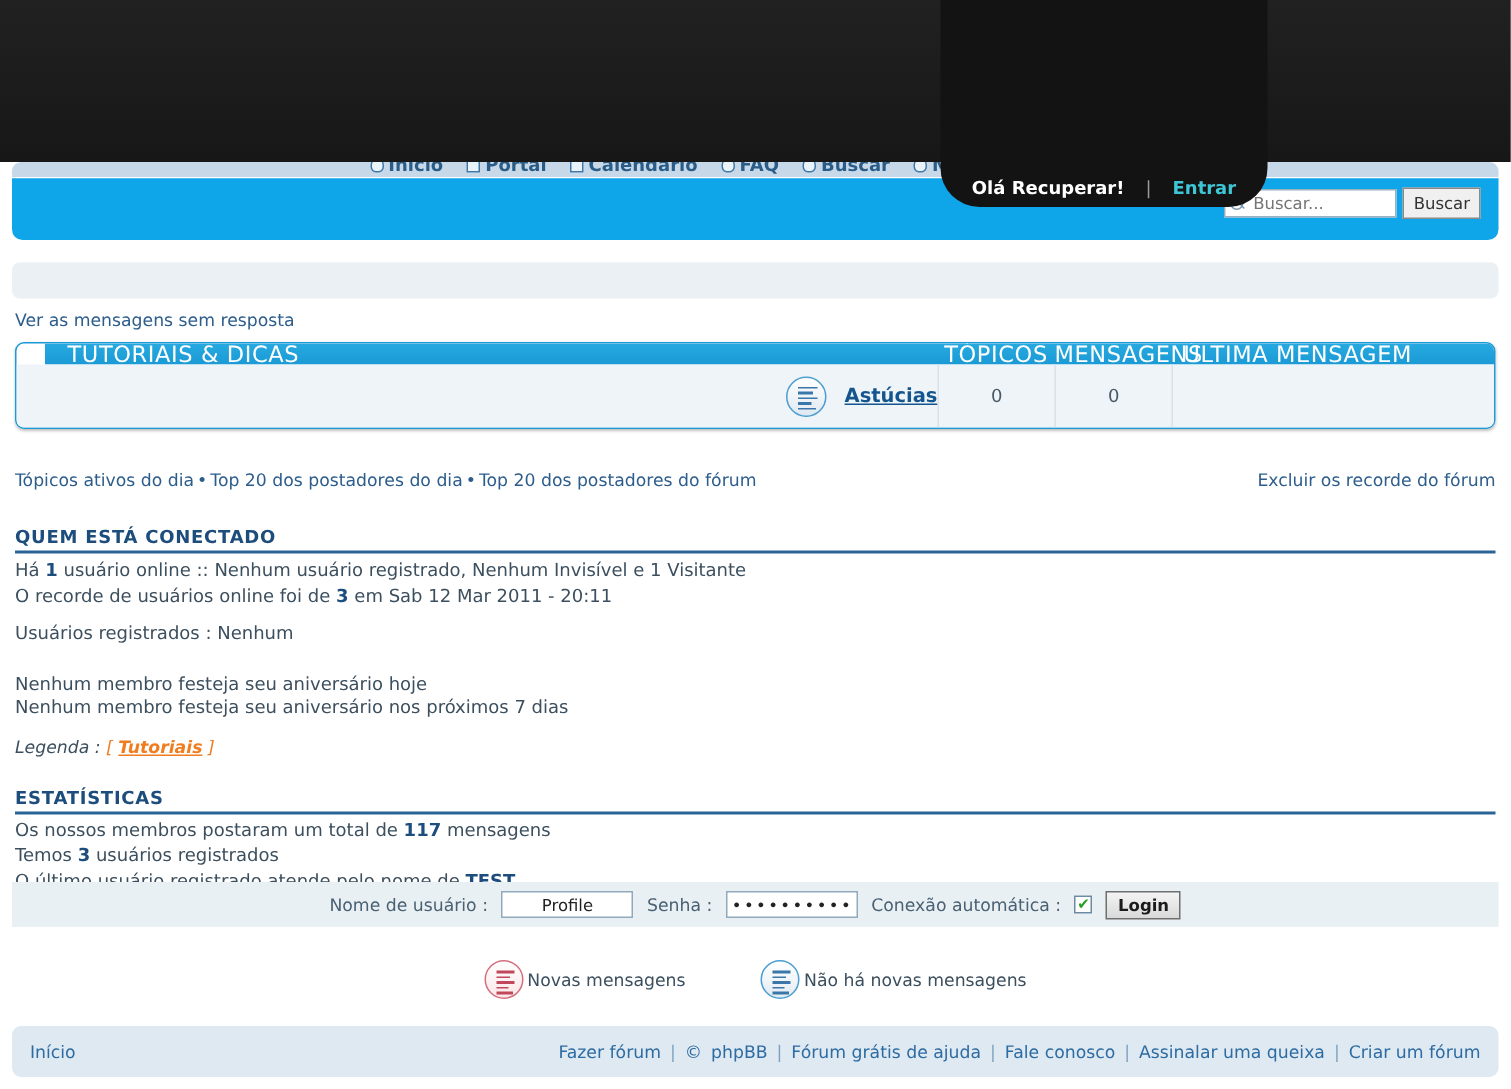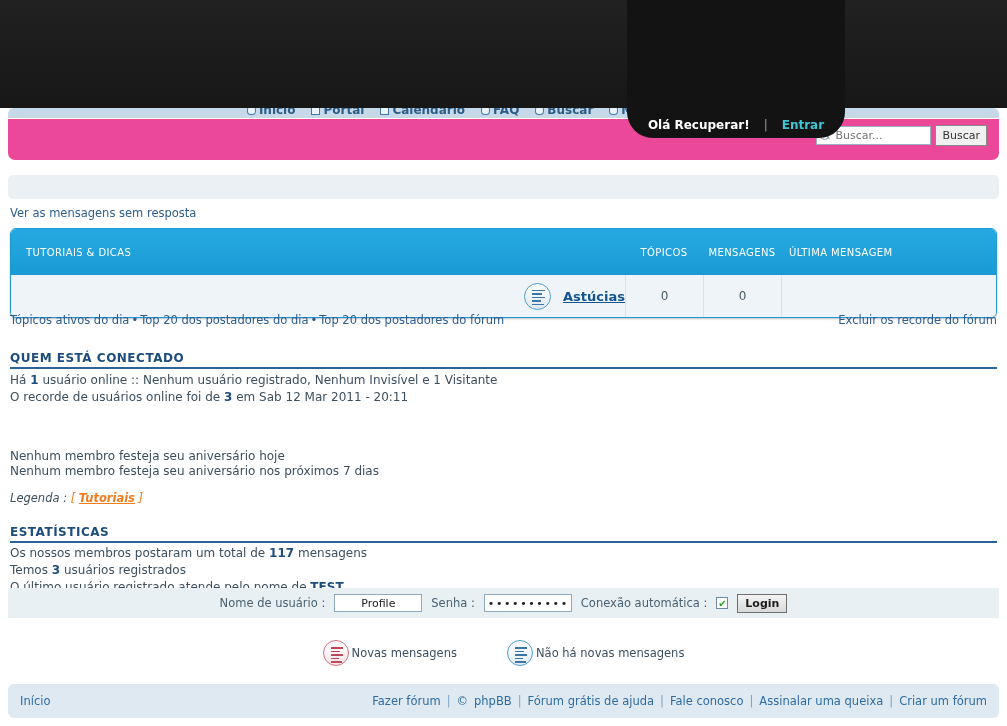--- a/index.html
+++ b/index.html
@@ -75,21 +75,21 @@
     display:flex; justify-content:center; gap:16px;
     font-size:12px; font-weight:bold; color:#2a5c88;
     overflow:hidden;
   }
   .nav-item { display:flex; align-items:center; gap:3px; white-space:nowrap; }
   .nav-ico { display:inline-block; width:9px; height:10px; border:1px solid #3f78a8; background:#eaf3fa; }
   .nav-ico.rd { border-radius:50% 50% 40% 40%; }
 
   .nav-band {
     position:absolute; left:8px; top:118px; width:991px; height:42px;
-    background:#ec4899;
+    background:#0ea5e9;
     border-bottom-left-radius:7px; border-bottom-right-radius:7px;
     border-top:1px solid #ffffff;
   }
   .search-wrap { position:absolute; right:12px; top:6px; display:flex; gap:4px; align-items:center; }
   .search-box {
     width:115px; height:19px; background:#ffffff; border:1px solid #9aafc2;
     display:flex; align-items:center; padding:0 3px; gap:3px;
   }
   .search-box input {
     border:0; outline:0; width:95px; font-size:11px; color:#7b7b7b; background:transparent;
@@ -144,23 +144,23 @@
   .unanswered a { color:#2d5d8c; text-decoration:none; }
 
   
   .ftable {
     position:absolute; left:10px; top:228px; width:987px;
     border-radius:6px; overflow:hidden;
     border:1px solid #1b9ad6;
     box-shadow:0 1px 2px rgba(0,0,0,.25);
   }
   .ftable-head {
-    height:46px; background:linear-gradient(#26a9e0 0%, #1b9ad6 100%);
+    height:14px; background:linear-gradient(#26a9e0 0%, #1b9ad6 100%);
     display:flex; align-items:center; color:#ffffff;
-    font-size:10px; letter-spacing:.4px;
+    font-size:15px; letter-spacing:.4px;margin-left:19px;
   }
   .fh-cat { flex:1; padding-left:15px; }
   .fh-top { width:78px; text-align:center; }
   .fh-msg { width:78px; text-align:center; }
   .fh-last { width:215px; padding-left:8px; }
   .ftable-row {
     height:42px; background:#eef4f7; display:flex; align-items:center;
   }
   .fr-name { flex:1; display:flex; align-items:center; gap:12px; padding-left:14px;justify-content:flex-end; }
   .forum-ico {
@@ -394,20 +394,21 @@
     <div>
       <a href="#">Excluir os recorde do fórum</a>
     </div>
   </div>
 
   <div class="sect" style="top:351px;">QUEM ESTÁ CONECTADO</div>
   <div class="body-text" style="top:372px;">
     <div><span> Há </span><b>1</b><span> usuário online :: Nenhum usuário registrado, Nenhum Invisível e 1 Visitante</span></div>
     <div><span>O recorde de usuários online foi de </span><b>3</b><span> em Sab 12 Mar 2011 - 20:11</span></div>
   </div>
+  <div class="body-text" style="top:414px;">Usuários registrados : Nenhum</div>
   <div class="body-text" style="top:448px;">Nenhum membro festeja seu aniversário hoje</div>
   <div class="body-text" style="top:463px;">Nenhum membro festeja seu aniversário nos próximos 7 dias</div>
 
   <div class="legend-line">
     <span>Legenda : </span><span class="brk">[ </span><a href="#" class="cat">Tutoriais</a><span class="brk"> ]</span>
   </div>
 
   <div class="sect" style="top:525px;">ESTATÍSTICAS</div>
   <div class="body-text" style="top:545px;">
     <div><span>Os nossos membros postaram um total de </span><b>117</b><span> mensagens</span></div>

